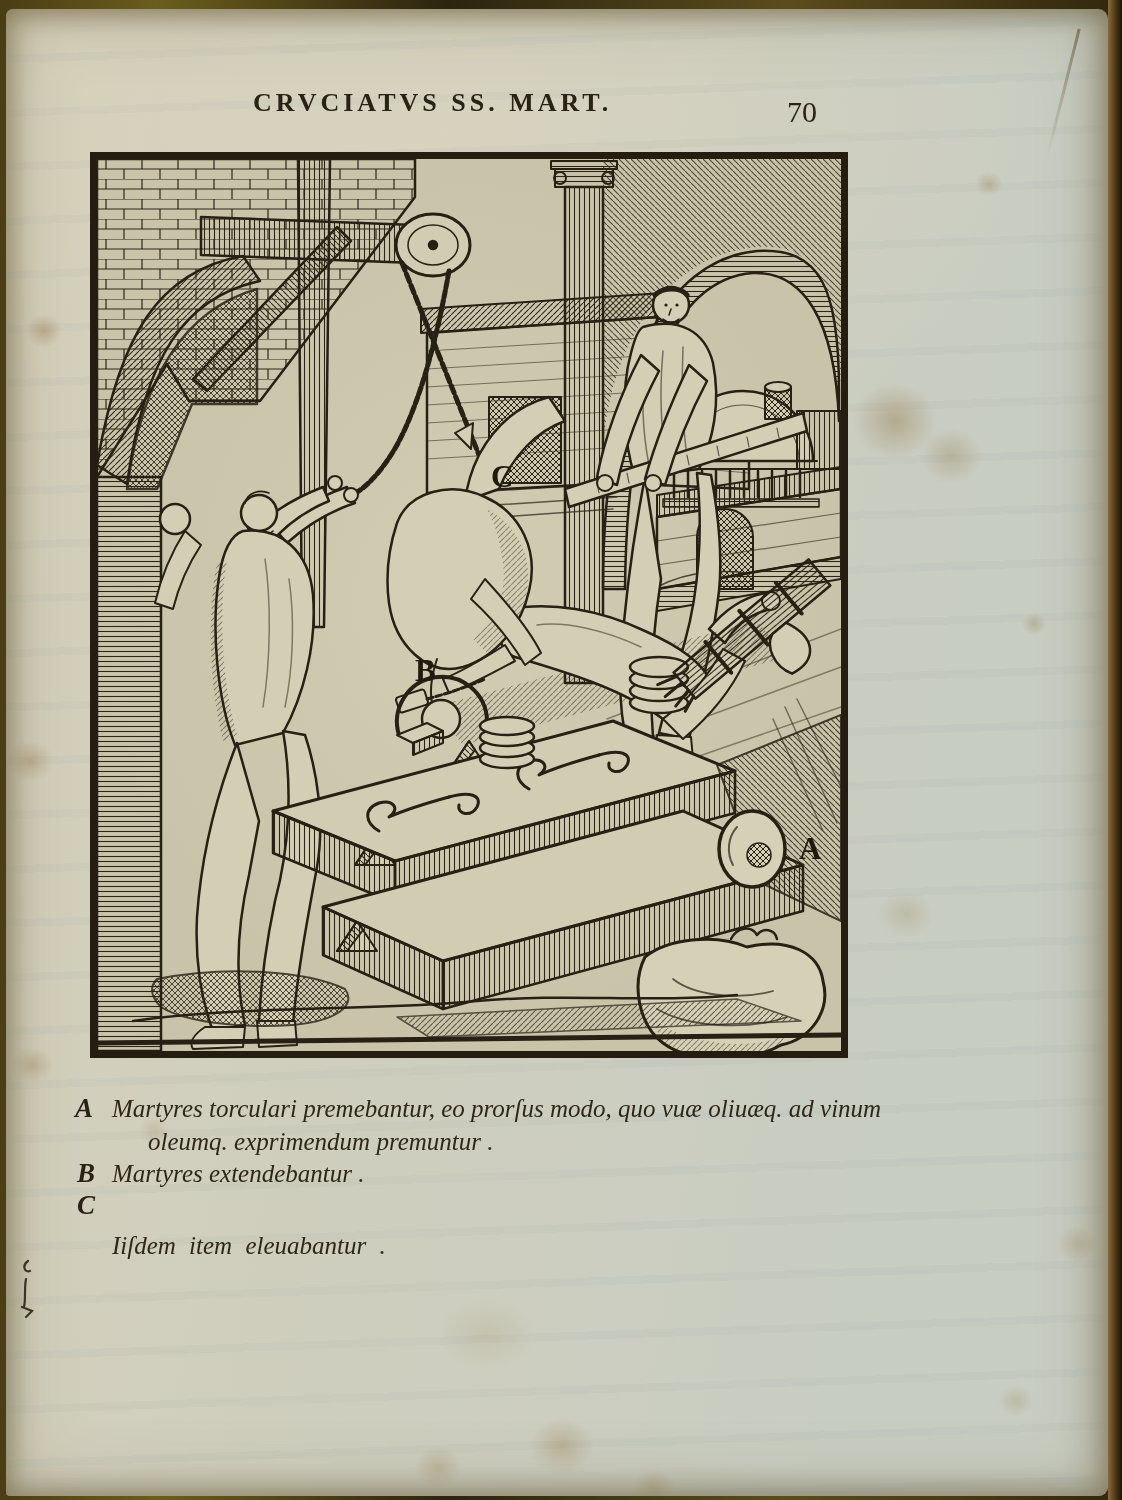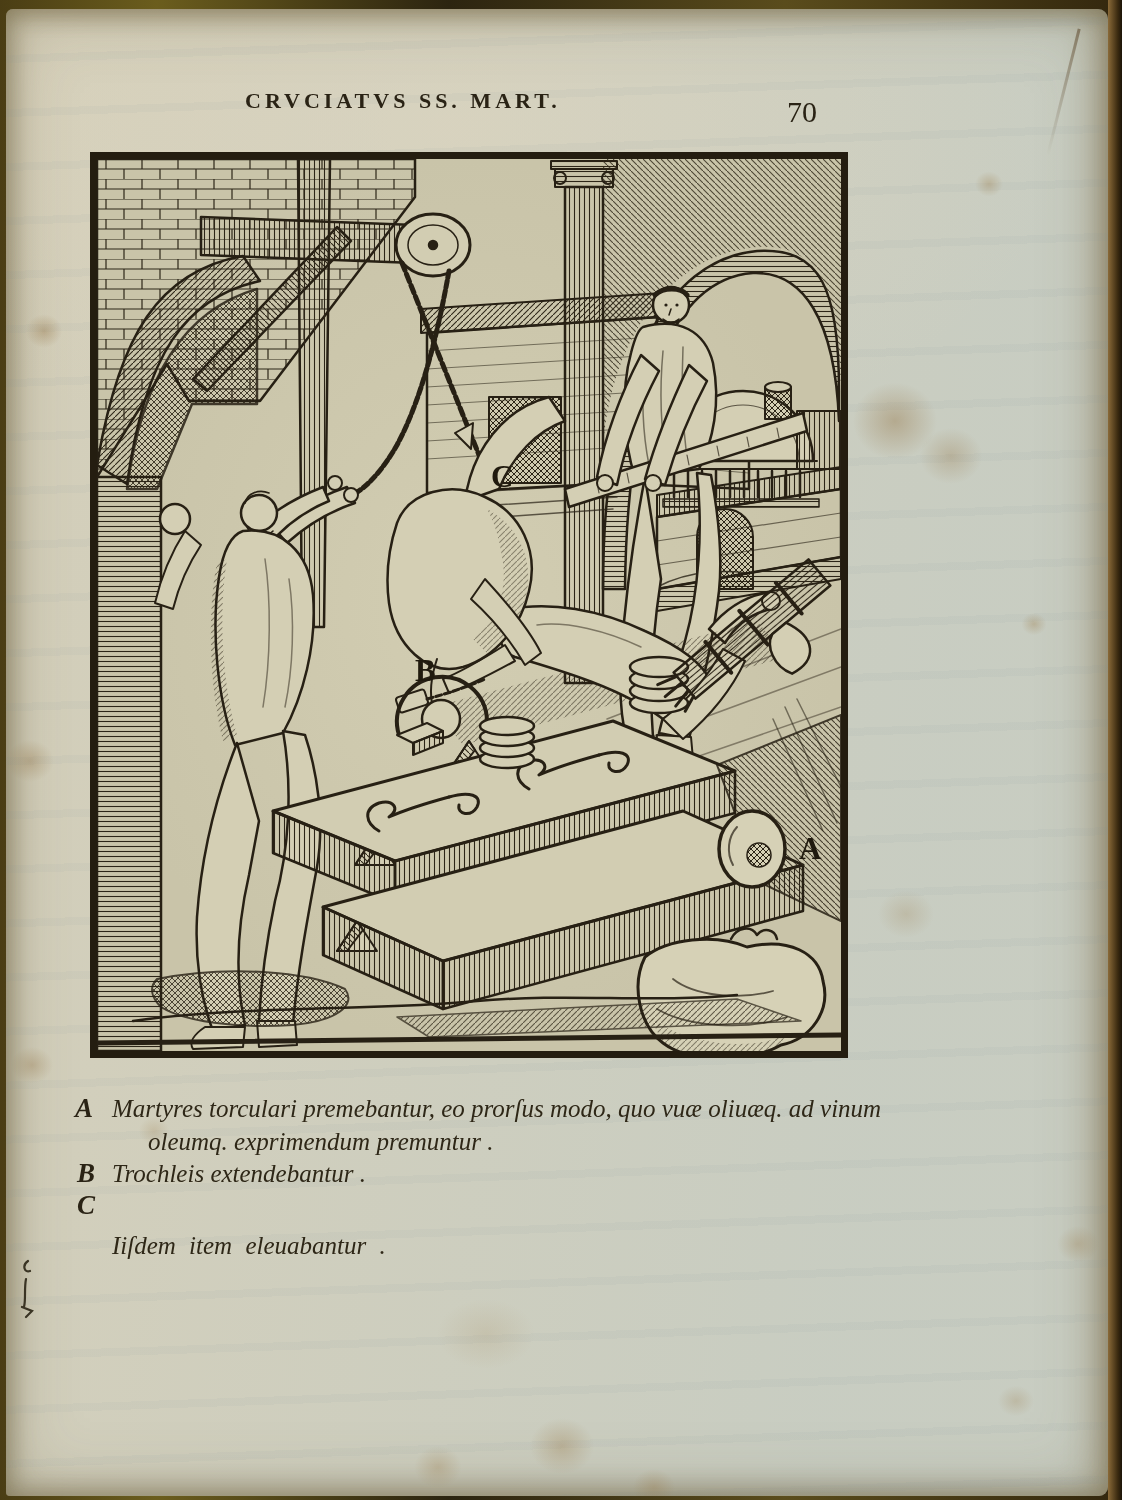--- a/index.html
+++ b/index.html
@@ -33,21 +33,21 @@
       radial-gradient(46px 40px at 556px 1437px,rgba(150,115,62,.30), rgba(150,115,62,0) 70%),
       radial-gradient(34px 30px at 432px 1458px,rgba(150,115,62,.26), rgba(150,115,62,0) 70%),
       radial-gradient(30px 26px at 1072px 1235px,rgba(150,115,62,.25), rgba(150,115,62,0) 70%),
       radial-gradient(40px 34px at 900px 905px, rgba(150,115,62,.20), rgba(150,115,62,0) 70%),
       radial-gradient(26px 22px at 1010px 1392px,rgba(150,115,62,.22), rgba(150,115,62,0) 70%),
       radial-gradient(30px 26px at 648px 1478px, rgba(150,115,62,.25), rgba(150,115,62,0) 70%),
       radial-gradient(22px 20px at 148px 1122px, rgba(150,115,62,.20), rgba(150,115,62,0) 70%),
       repeating-linear-gradient(178deg, rgba(120,140,150,0) 0 46px, rgba(120,140,150,.06) 46px 54px);}
   #crack{position:absolute;left:1056px;top:18px;width:3px;height:130px;
     transform:rotate(14deg);background:linear-gradient(rgba(92,70,42,.55),rgba(92,70,42,0));}
-  #title{position:absolute;left:239px;top:79px;font-size:22px;font-weight:700;
+  #title{position:absolute;left:247px;top:79px;font-size:26px;font-weight:700;
     letter-spacing:4px;color:#2a2315;text-align:center;}
   #pageno{position:absolute;left:781px;top:86px;font-size:30px;color:#2a2315;}
   #woodcut{position:absolute;left:84px;top:143px;width:758px;height:906px;
     box-sizing:border-box;border:7px solid #241d10;
     background:radial-gradient(closest-side,#d2cdb2,#c9c4a9);}
   #woodcut svg{display:block;}
   .cap-label{position:absolute;font-size:27px;font-weight:700;font-style:italic;color:#2a2315;}
   .cap-text{position:absolute;font-size:25px;font-style:italic;color:#2e2717;white-space:nowrap;}
   .ws{word-spacing:7px;}
   #scribble{position:absolute;left:8px;top:1246px;}
@@ -272,21 +272,21 @@
           <text x="394" y="328" font-family="&quot;Liberation Serif&quot;,serif" font-size="31" font-weight="bold" fill="#201a0e" stroke="none">C</text>
           <text x="702" y="700" font-family="&quot;Liberation Serif&quot;,serif" font-size="31" font-weight="bold" fill="#201a0e" stroke="none">A</text>
         </g>
       </svg>
     </div>
 
     <div class="cap-label" style="left:69px;top:1084px;">A</div>
     <div class="cap-text" style="left:106px;top:1086px;">Martyres torculari premebantur, eo prorſus modo, quo vuæ oliuæq. ad vinum</div>
     <div class="cap-text" style="left:142px;top:1119px;">oleumq. exprimendum premuntur .</div>
     <div class="cap-label" style="left:71px;top:1149px;">B</div>
-    <div class="cap-text" style="left:106px;top:1151px;">Trochleis extendebantur .</div>
+    <div class="cap-text" style="left:106px;top:1151px;">Martyres extendebantur .</div>
     <div class="cap-label" style="left:71px;top:1181px;">C</div>
     <div class="cap-text ws" style="left:106px;top:1183px;margin-top:40px;">Iiſdem item eleuabantur .</div>
 
     <svg id="scribble" width="40" height="64" viewBox="0 0 40 64">
       <path d="M14,6C8,10 10,18 16,16M12,24C10,34 12,44 10,52M8,52l10,4l-6,6" fill="none" stroke="#3a3424" stroke-width="2.2" stroke-linecap="round"></path>
     </svg>
   </div>
 </div>
 
 </body></html>

